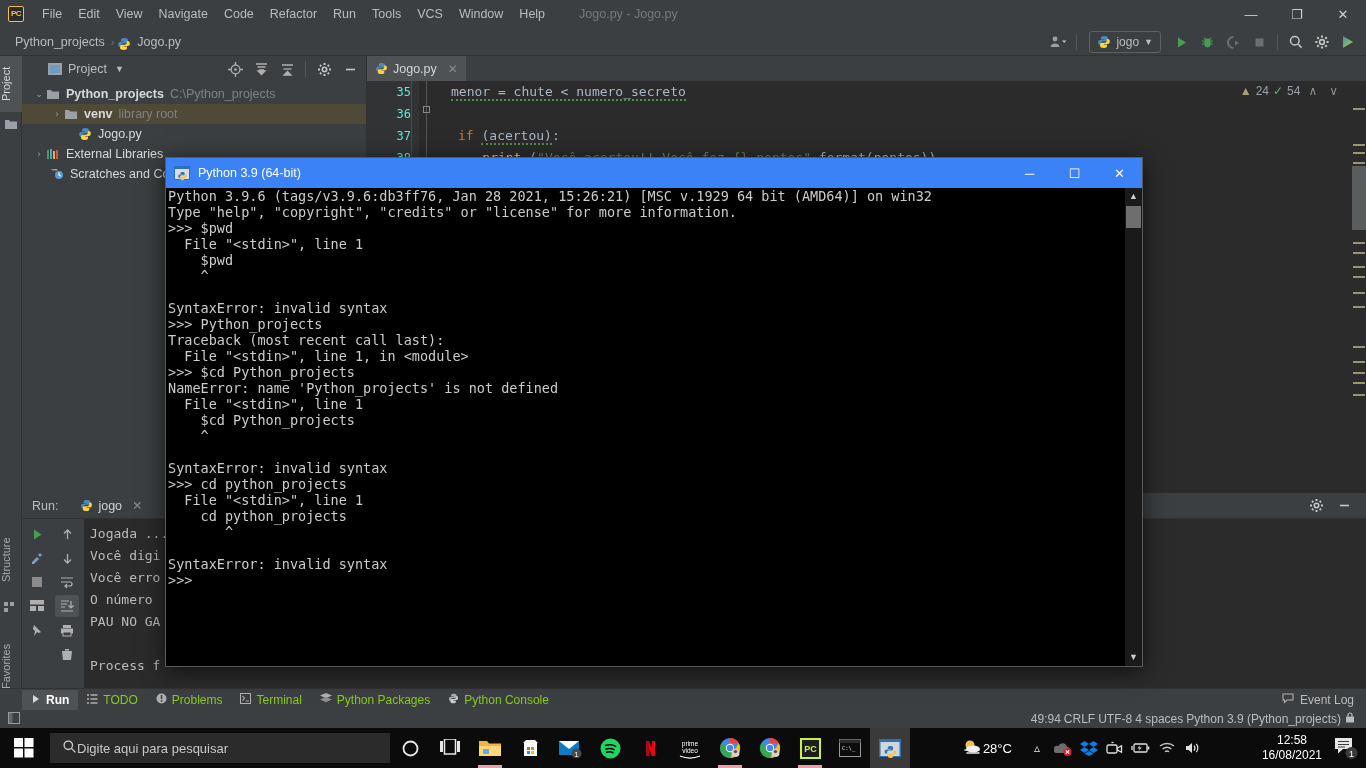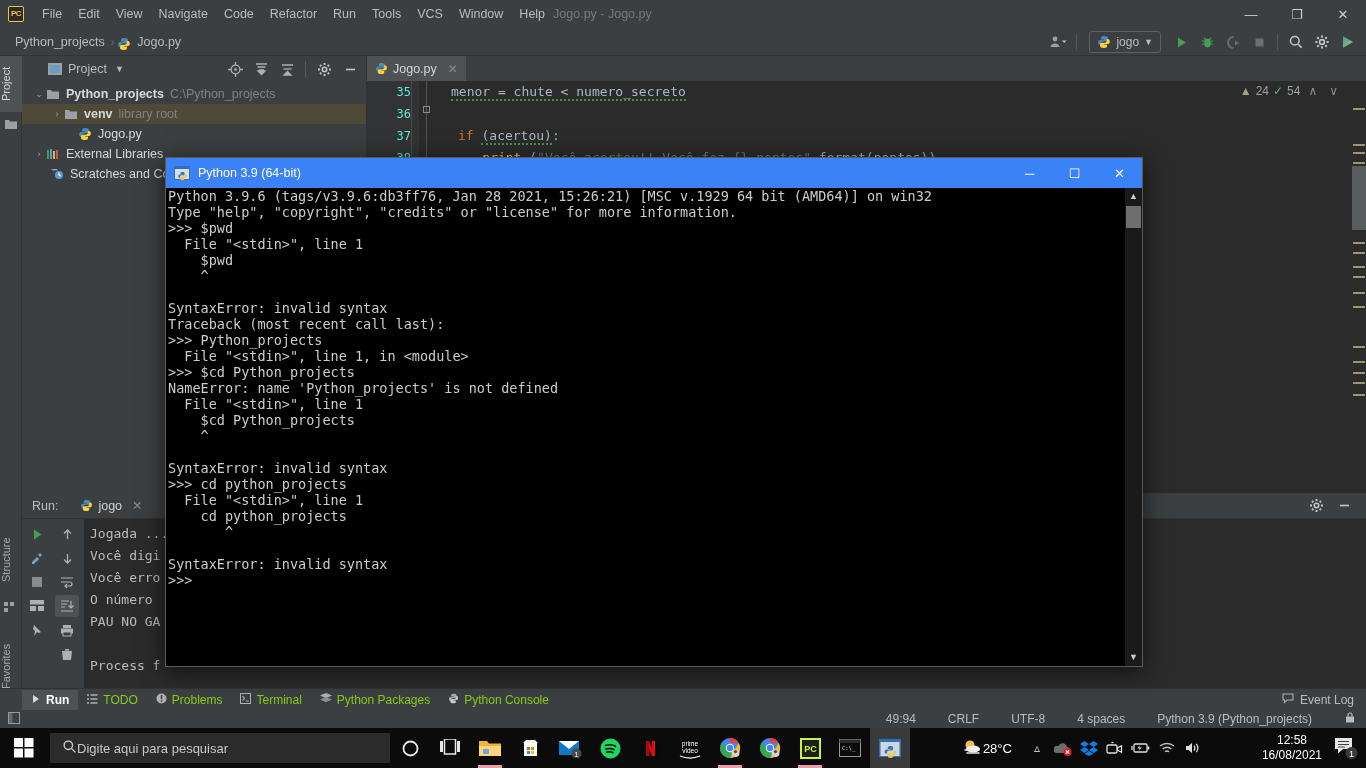--- a/index.html
+++ b/index.html
@@ -18,21 +18,21 @@
     position: absolute; left: 0; top: 0; width: 1366px; height: 28px;
     background: #3c3f41; display: flex; align-items: center;
   }
   .pc-logo {
     width: 16px; height: 16px; margin-left: 8px; margin-right: 10px;
     background: #2b2b2b; border: 1px solid #f0c040; border-radius: 2px;
     color: #f0c040; font-size: 8px; font-weight: bold; line-height: 14px;
     text-align: center; letter-spacing: -0.5px;
   }
   .menu-item { padding: 3px 8px; color: #bbbbbb; font-size: 12.5px; cursor: default; }
-  .win-title { color: #787878; font-size: 12.5px; }
+  .win-title { margin-left: 26px; color: #787878; font-size: 12.5px; }
   .winbtns { position: absolute; right: 0; top: 0; height: 28px; display: flex; }
   .winbtn { width: 46px; height: 28px; display:flex; align-items:center; justify-content:center;
             color: #cfcfcf; font-size: 13px; }
 
   
   .navbar {
     position: absolute; left: 0; top: 28px; width: 1366px; height: 28px;
     background: #3c3f41; display: flex; align-items: center;
     border-bottom: 1px solid #323232;
   }
@@ -127,21 +127,21 @@
     background: #3c3f41; display: flex; align-items: center; border-top: 1px solid #323232;
   }
   .twb-item { display: flex; align-items: center; gap: 5px; font-size: 12px; color: #84cc16; padding: 2px 9px; height: 20px;}
   .twb-item.active { background: #4e5254; color: #ffffff; font-weight: bold; }
   .twb-right { margin-left: auto; display: flex; align-items: center; gap: 6px; padding-right: 12px; }
 
   .statusbar {
     position: absolute; left: 0; top: 710px; width: 1366px; height: 18px;
     background: #3c3f41; display: flex; align-items: center;
   }
-  .sb-right { margin-left: auto; display: flex; align-items: center; gap: 32px; padding-right: 10px; font-size: 12px; color: #bbbbbb; }
+  .sb-right { margin-left: auto; display: flex; align-items: center; gap: 3px; padding-right: 10px; font-size: 12px; color: #bbbbbb; }
 
   
   .cmdwin {
     position: absolute; left: 165px; top: 157px; width: 978px; height: 510px;
     background: #000000; border: 1px solid #5a5a5a;
     box-shadow: 0 4px 22px rgba(0,0,0,.65);
   }
   .cmd-title { height: 30px; background: #3b82f6; display: flex; align-items: center; }
   .cmd-ico { width: 16px; height: 16px; margin-left: 8px; margin-right: 8px; position: relative; }
   .cmd-title-txt { color: #ffffff; font-size: 12.5px; }
@@ -665,22 +665,22 @@
       </div>
     </div>
     <div class="cmd-body">
       <div>Python 3.9.6 (tags/v3.9.6:db3ff76, Jan 28 2021, 15:26:21) [MSC v.1929 64 bit (AMD64)] on win32</div>
       <div>Type "help", "copyright", "credits" or "license" for more information.</div>
       <div>&gt;&gt;&gt; $pwd</div>
       <div>  File "&lt;stdin&gt;", line 1</div>
       <div>    $pwd</div>
       <div>    ^</div>
       <div style="height:32px;line-height:48px">SyntaxError: invalid syntax</div>
+      <div>&gt;&gt;&gt; Python_projects</div>
       <div>Traceback (most recent call last):</div>
-      <div>&gt;&gt;&gt; Python_projects</div>
       <div>  File "&lt;stdin&gt;", line 1, in &lt;module&gt;</div>
       <div>&gt;&gt;&gt; $cd Python_projects</div>
       <div>NameError: name 'Python_projects' is not defined</div>
       <div>  File "&lt;stdin&gt;", line 1</div>
       <div>    $cd Python_projects</div>
       <div>    ^</div>
       <div style="height:32px;line-height:48px">SyntaxError: invalid syntax</div>
       <div>&gt;&gt;&gt; cd python_projects</div>
       <div>  File "&lt;stdin&gt;", line 1</div>
       <div>    cd python_projects</div>

